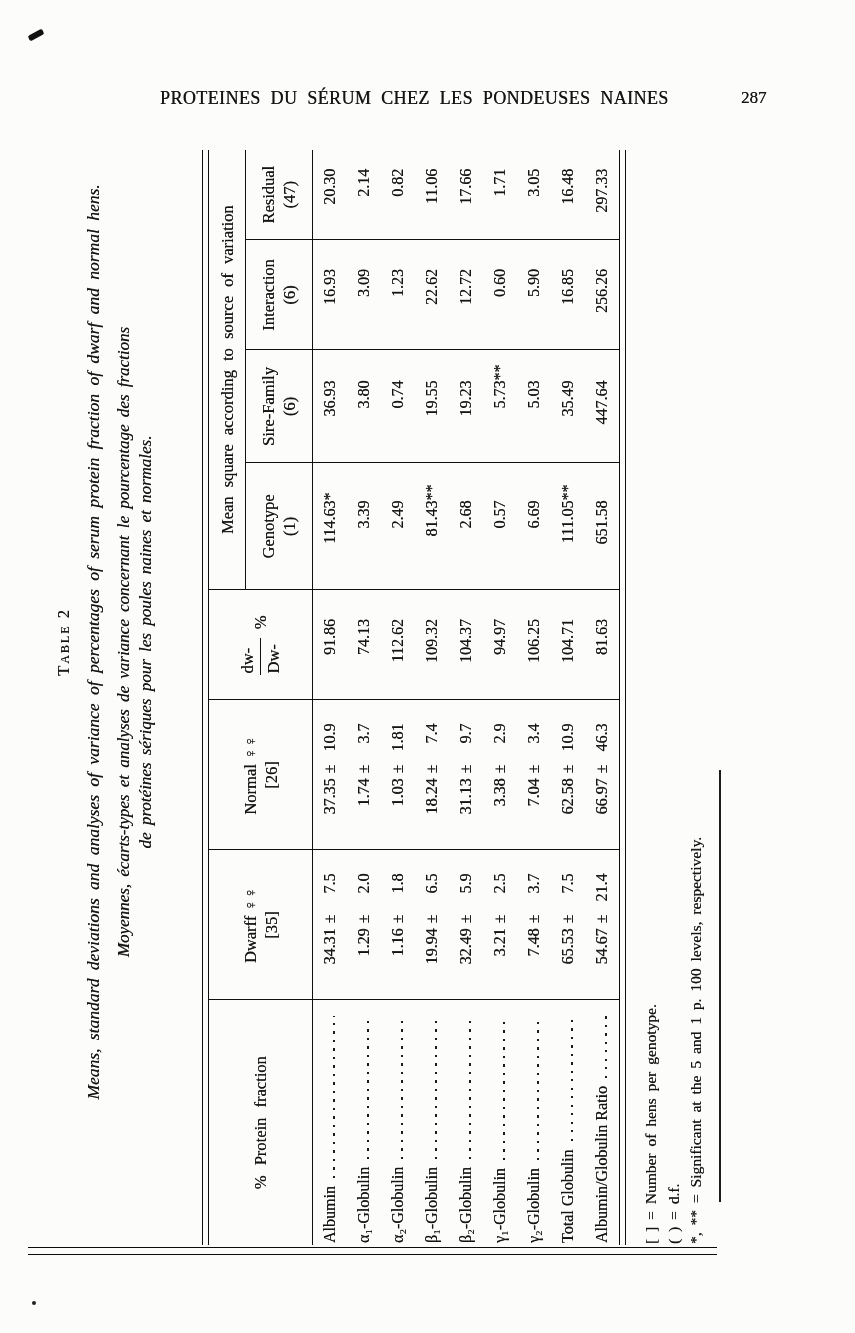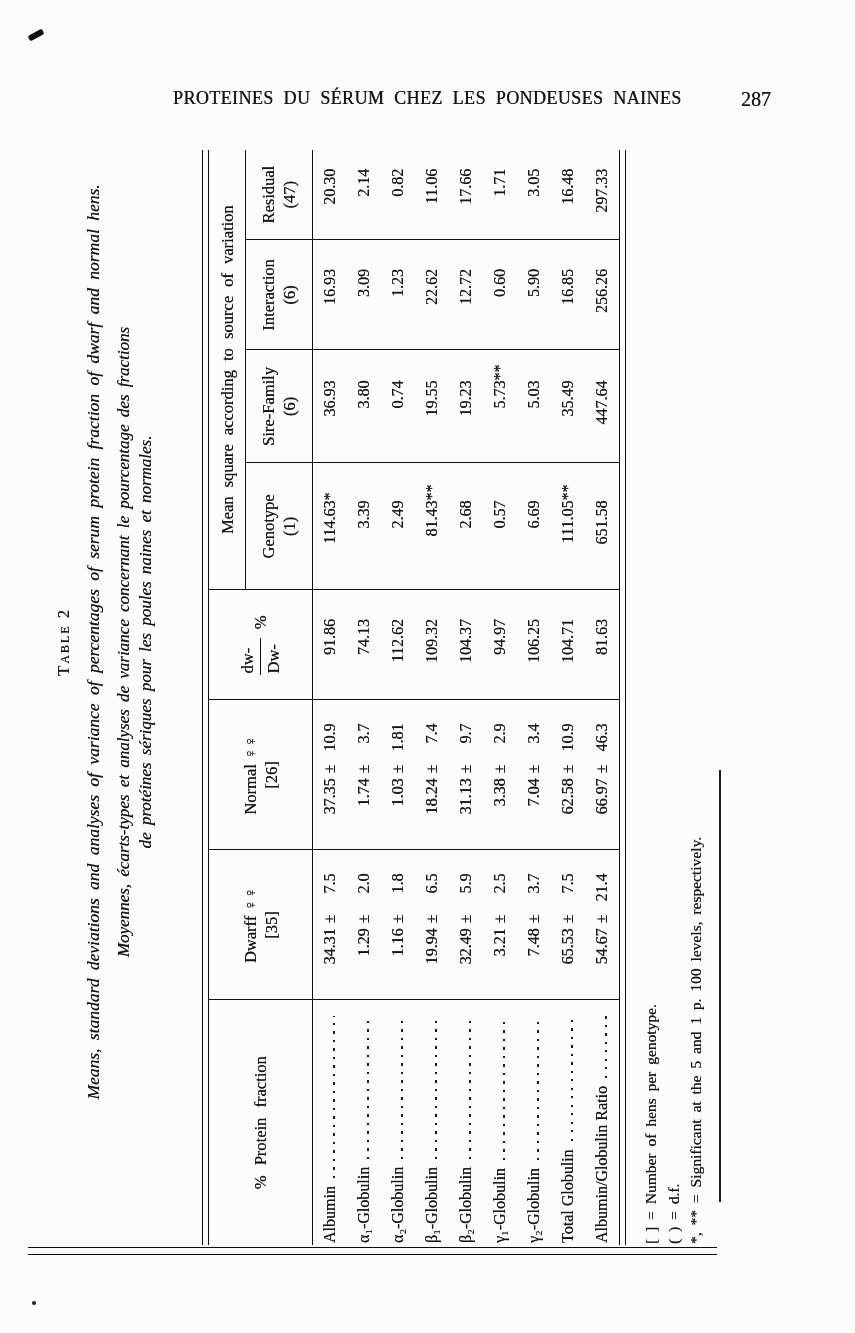--- a/index.html
+++ b/index.html
@@ -1,22 +1,22 @@
 <!DOCTYPE html>
 <html><head>
 <meta charset="utf-8">
 <style>
   html,body{margin:0;padding:0;}
   body{background:#e9e9e9;}
   .page{position:relative;width:855px;height:1333px;background:#fcfcfa;overflow:hidden;
         font-family:"Liberation Serif","DejaVu Serif",serif;color:#141414;}
   .page-header{position:absolute;top:88px;left:0;width:855px;height:26px;
                text-shadow:0.35px 0 0 rgba(10,10,10,0.8);}
-  .ph-title{position:absolute;left:160px;top:0;font-size:18px;letter-spacing:0.4px;word-spacing:5px;white-space:nowrap;margin-left:13px;}
-  .ph-num{position:absolute;left:741px;top:0;font-size:20px;}
+  .ph-title{position:absolute;left:160px;top:0;font-size:18px;letter-spacing:0.4px;word-spacing:5px;white-space:nowrap;}
+  .ph-num{position:absolute;left:741px;top:0;font-size:17px;}
 
   
   .rot-wrap{position:absolute;left:28px;top:138px;width:692px;height:1122px;}
   .rot{position:absolute;left:0;top:0;width:1122px;height:692px;
        transform-origin:0 0;transform:rotate(-90deg) translateX(-1122px);
        text-shadow:0.3px 0 0 rgba(10,10,10,0.75);}
 
   .cap-block{margin:26px 0 0 118px;width:1000px;text-align:center;}
   .table-label{font-size:16.5px;font-variant:small-caps;letter-spacing:2px;}
   .cap-en{margin-top:9px;font-style:italic;font-size:17.5px;word-spacing:4px;white-space:nowrap;}

